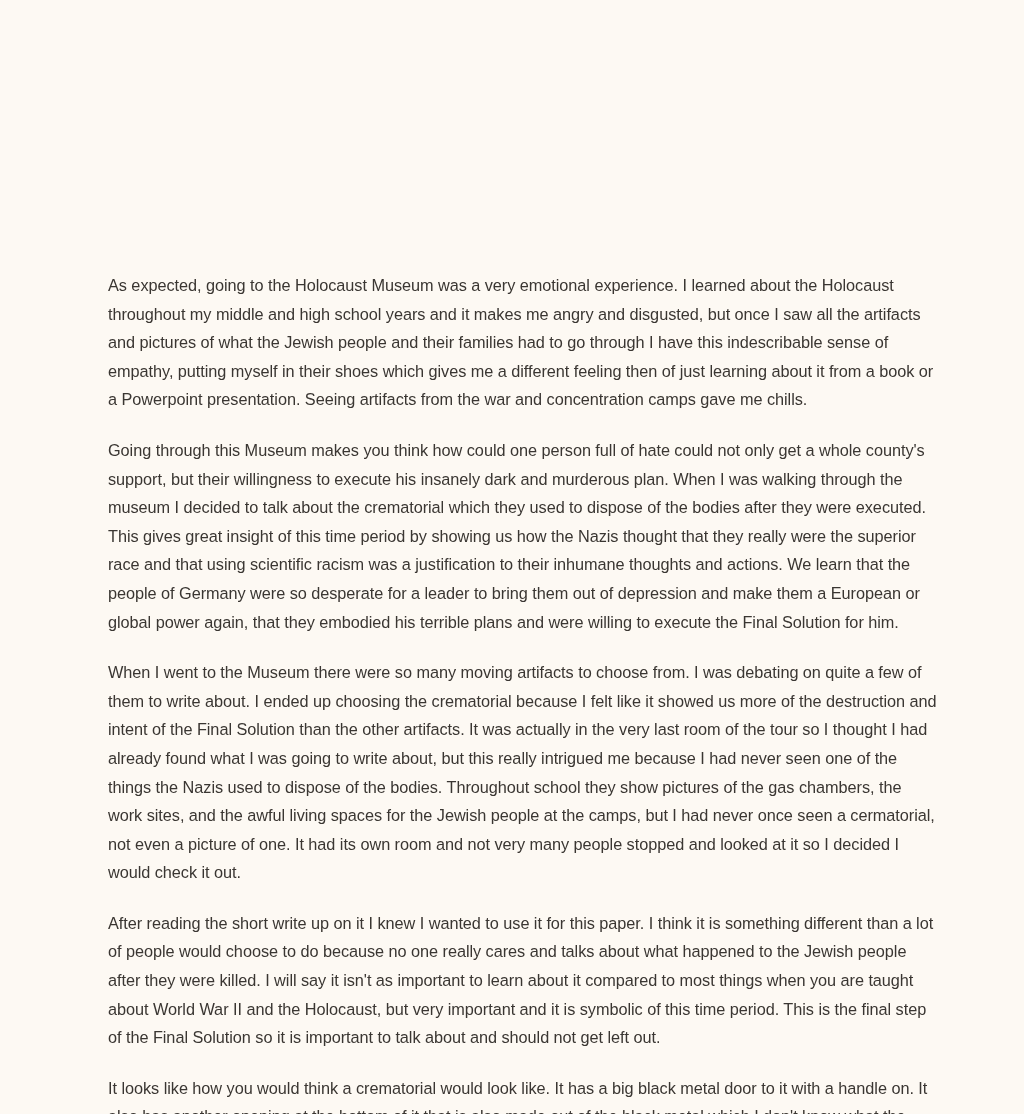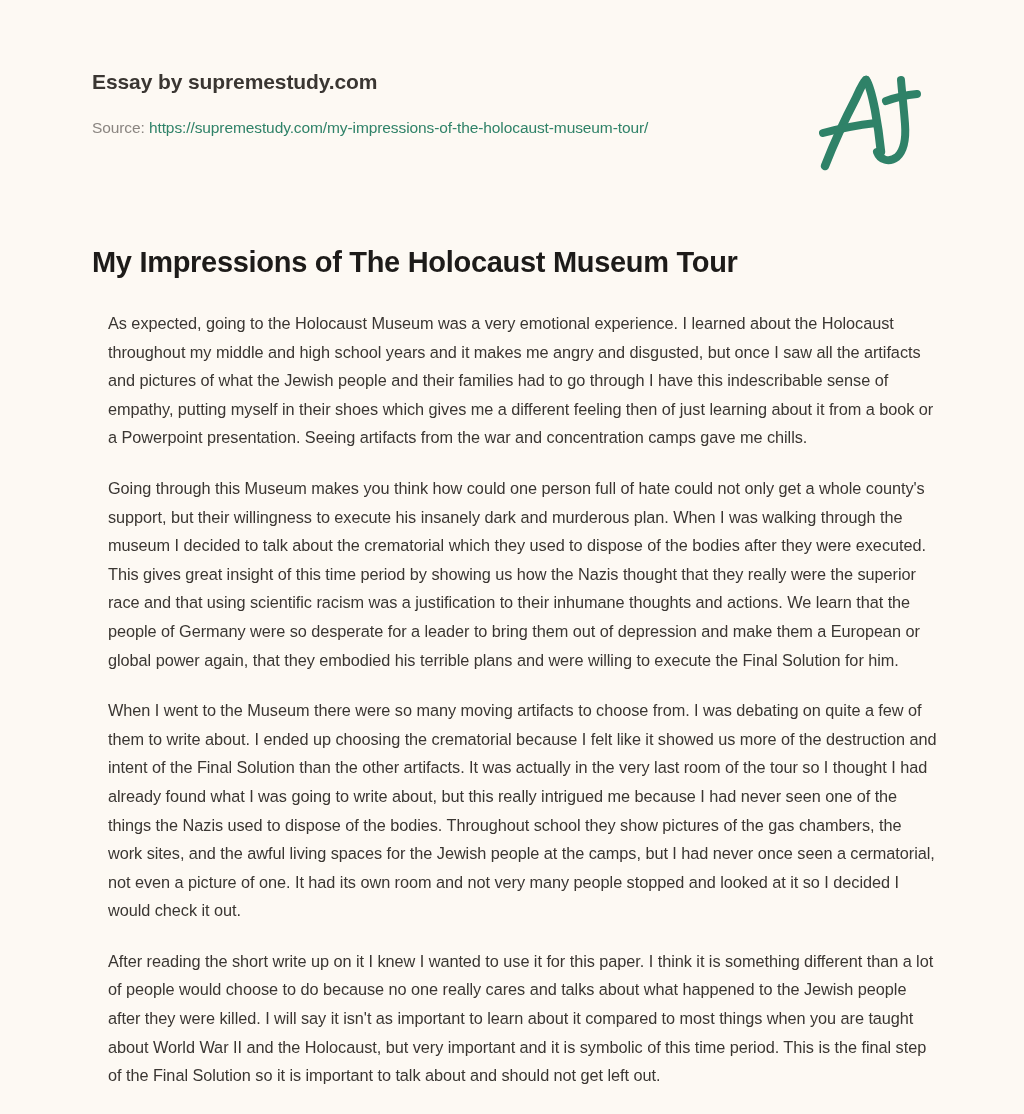--- a/index.html
+++ b/index.html
@@ -98,49 +98,23 @@
 
   .body-copy p:last-child {
     margin-bottom: 0;
   }
 </style>
 </head>
 <body>
 
 <div class="page">
 
-  <div class="header">
-
-    <div class="byline">Essay by supremestudy.com</div>
-
-    <div class="source-line">
-      <span>Source:</span>
-      <a class="source-link" href="#">https://supremestudy.com/my-impressions-of-the-holocaust-museum-tour/</a>
-    </div>
-
-    <div class="logo">
-      <svg viewBox="0 0 120 104" xmlns="http://www.w3.org/2000/svg" fill="none" stroke="#2f8268" stroke-linecap="round" stroke-linejoin="round">
-
-        <path d="M13 96 C20 78 33 49 44 28 C48 19 51 12 54 10" stroke-width="8.5"></path>
-
-        <path d="M54 10 C57 14 60 25 63 40 C66 56 68 72 69 82" stroke-width="8.5"></path>
-
-        <path d="M11 63 C26 59 47 55 64 53" stroke-width="8"></path>
-
-        <path d="M74 31 C82 28 95 25 105 24" stroke-width="8"></path>
-
-        <path d="M89 10 C90 22 92 40 93 54 C94 68 93 80 85 87 C77 93 68 90 65 82" stroke-width="8"></path>
-      </svg>
-    </div>
-
-  </div>
 
   <div class="article">
 
-    <h1 class="article-title">My Impressions of The Holocaust Museum Tour</h1>
 
     <div class="body-copy">
       <p>As expected, going to the Holocaust Museum was a very emotional experience. I learned about the Holocaust throughout my middle and high school years and it makes me angry and disgusted, but once I saw all the artifacts and pictures of what the Jewish people and their families had to go through I have this indescribable sense of empathy, putting myself in their shoes which gives me a different feeling then of just learning about it from a book or a Powerpoint presentation. Seeing artifacts from the war and concentration camps gave me chills.</p>
       <p>Going through this Museum makes you think how could one person full of hate could not only get a whole county's support, but their willingness to execute his insanely dark and murderous plan. When I was walking through the museum I decided to talk about the crematorial which they used to dispose of the bodies after they were executed. This gives great insight of this time period by showing us how the Nazis thought that they really were the superior race and that using scientific racism was a justification to their inhumane thoughts and actions. We learn that the people of Germany were so desperate for a leader to bring them out of depression and make them a European or global power again, that they embodied his terrible plans and were willing to execute the Final Solution for him.</p>
       <p>When I went to the Museum there were so many moving artifacts to choose from. I was debating on quite a few of them to write about. I ended up choosing the crematorial because I felt like it showed us more of the destruction and intent of the Final Solution than the other artifacts. It was actually in the very last room of the tour so I thought I had already found what I was going to write about, but this really intrigued me because I had never seen one of the things the Nazis used to dispose of the bodies. Throughout school they show pictures of the gas chambers, the work sites, and the awful living spaces for the Jewish people at the camps, but I had never once seen a cermatorial, not even a picture of one. It had its own room and not very many people stopped and looked at it so I decided I would check it out.</p>
       <p>After reading the short write up on it I knew I wanted to use it for this paper. I think it is something different than a lot of people would choose to do because no one really cares and talks about what happened to the Jewish people after they were killed. I will say it isn't as important to learn about it compared to most things when you are taught about World War II and the Holocaust, but very important and it is symbolic of this time period. This is the final step of the Final Solution so it is important to talk about and should not get left out.</p>
       <p>It looks like how you would think a crematorial would look like. It has a big black metal door to it with a handle on. It also has another opening at the bottom of it that is also made out of the black metal which I don't know what the bottom open</p>
     </div>
 
   </div>

